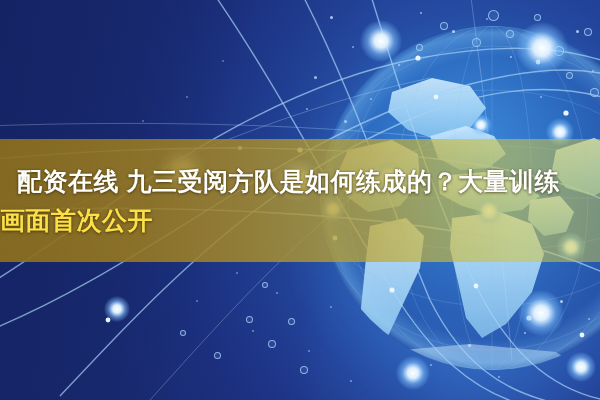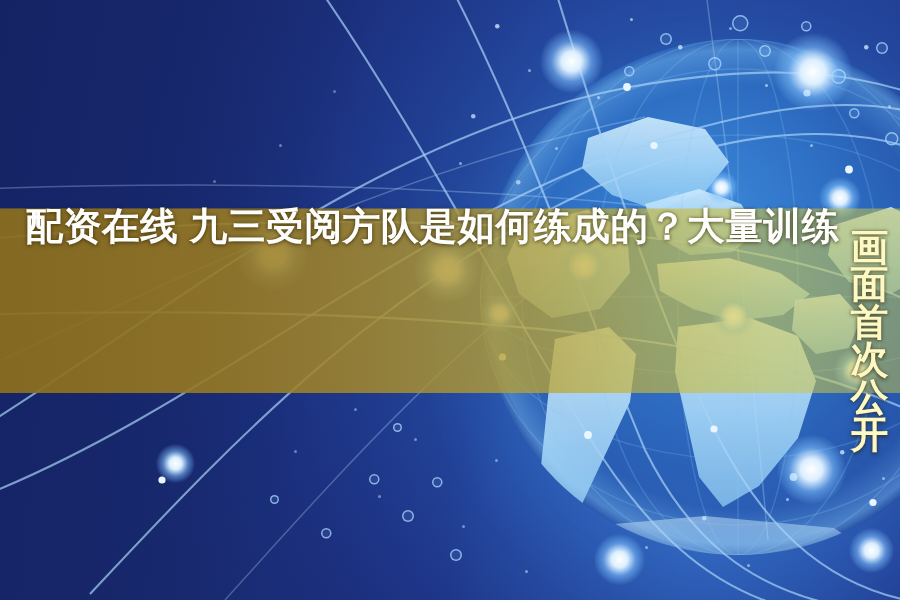--- a/index.html
+++ b/index.html
@@ -57,32 +57,32 @@
     mix-blend-mode:normal;
   }
   .band-sheen{
     position:absolute;left:0;top:139px;width:600px;height:123px;
     background:linear-gradient(90deg, rgba(120,95,20,0.35) 0%, rgba(120,95,20,0.0) 45%);
   }
 
   
   .title-block{
     position:absolute;left:0;top:139px;width:600px;height:123px;
-    display:flex;flex-direction:row;justify-content:center;
+    display:flex;flex-direction:column;justify-content:center;
   }
   .line1{
     font-size:25px;font-weight:bold;color:#fdfdfb;
     letter-spacing:0.5px;line-height:1.0;
     padding-left:17px;white-space:nowrap;
     text-shadow:0 1px 3px rgba(40,30,0,0.55), 0 0 2px rgba(60,45,0,0.45);
   }
   .line2{
-    font-size:25px;font-weight:bold;color:#fef9c3;
+    font-size:25px;font-weight:bold;color:#fde047;
     letter-spacing:0.5px;line-height:1.0;
-    text-align:center;margin-top:14px;
+    margin-top:14px;
     text-shadow:0 1px 3px rgba(40,30,0,0.55), 0 0 2px rgba(60,45,0,0.45);
   }
 </style>
 </head>
 <body>
 
 <div id="stage">
 
   <div class="bg-base"></div>
   <div class="bg-vignette"></div>

